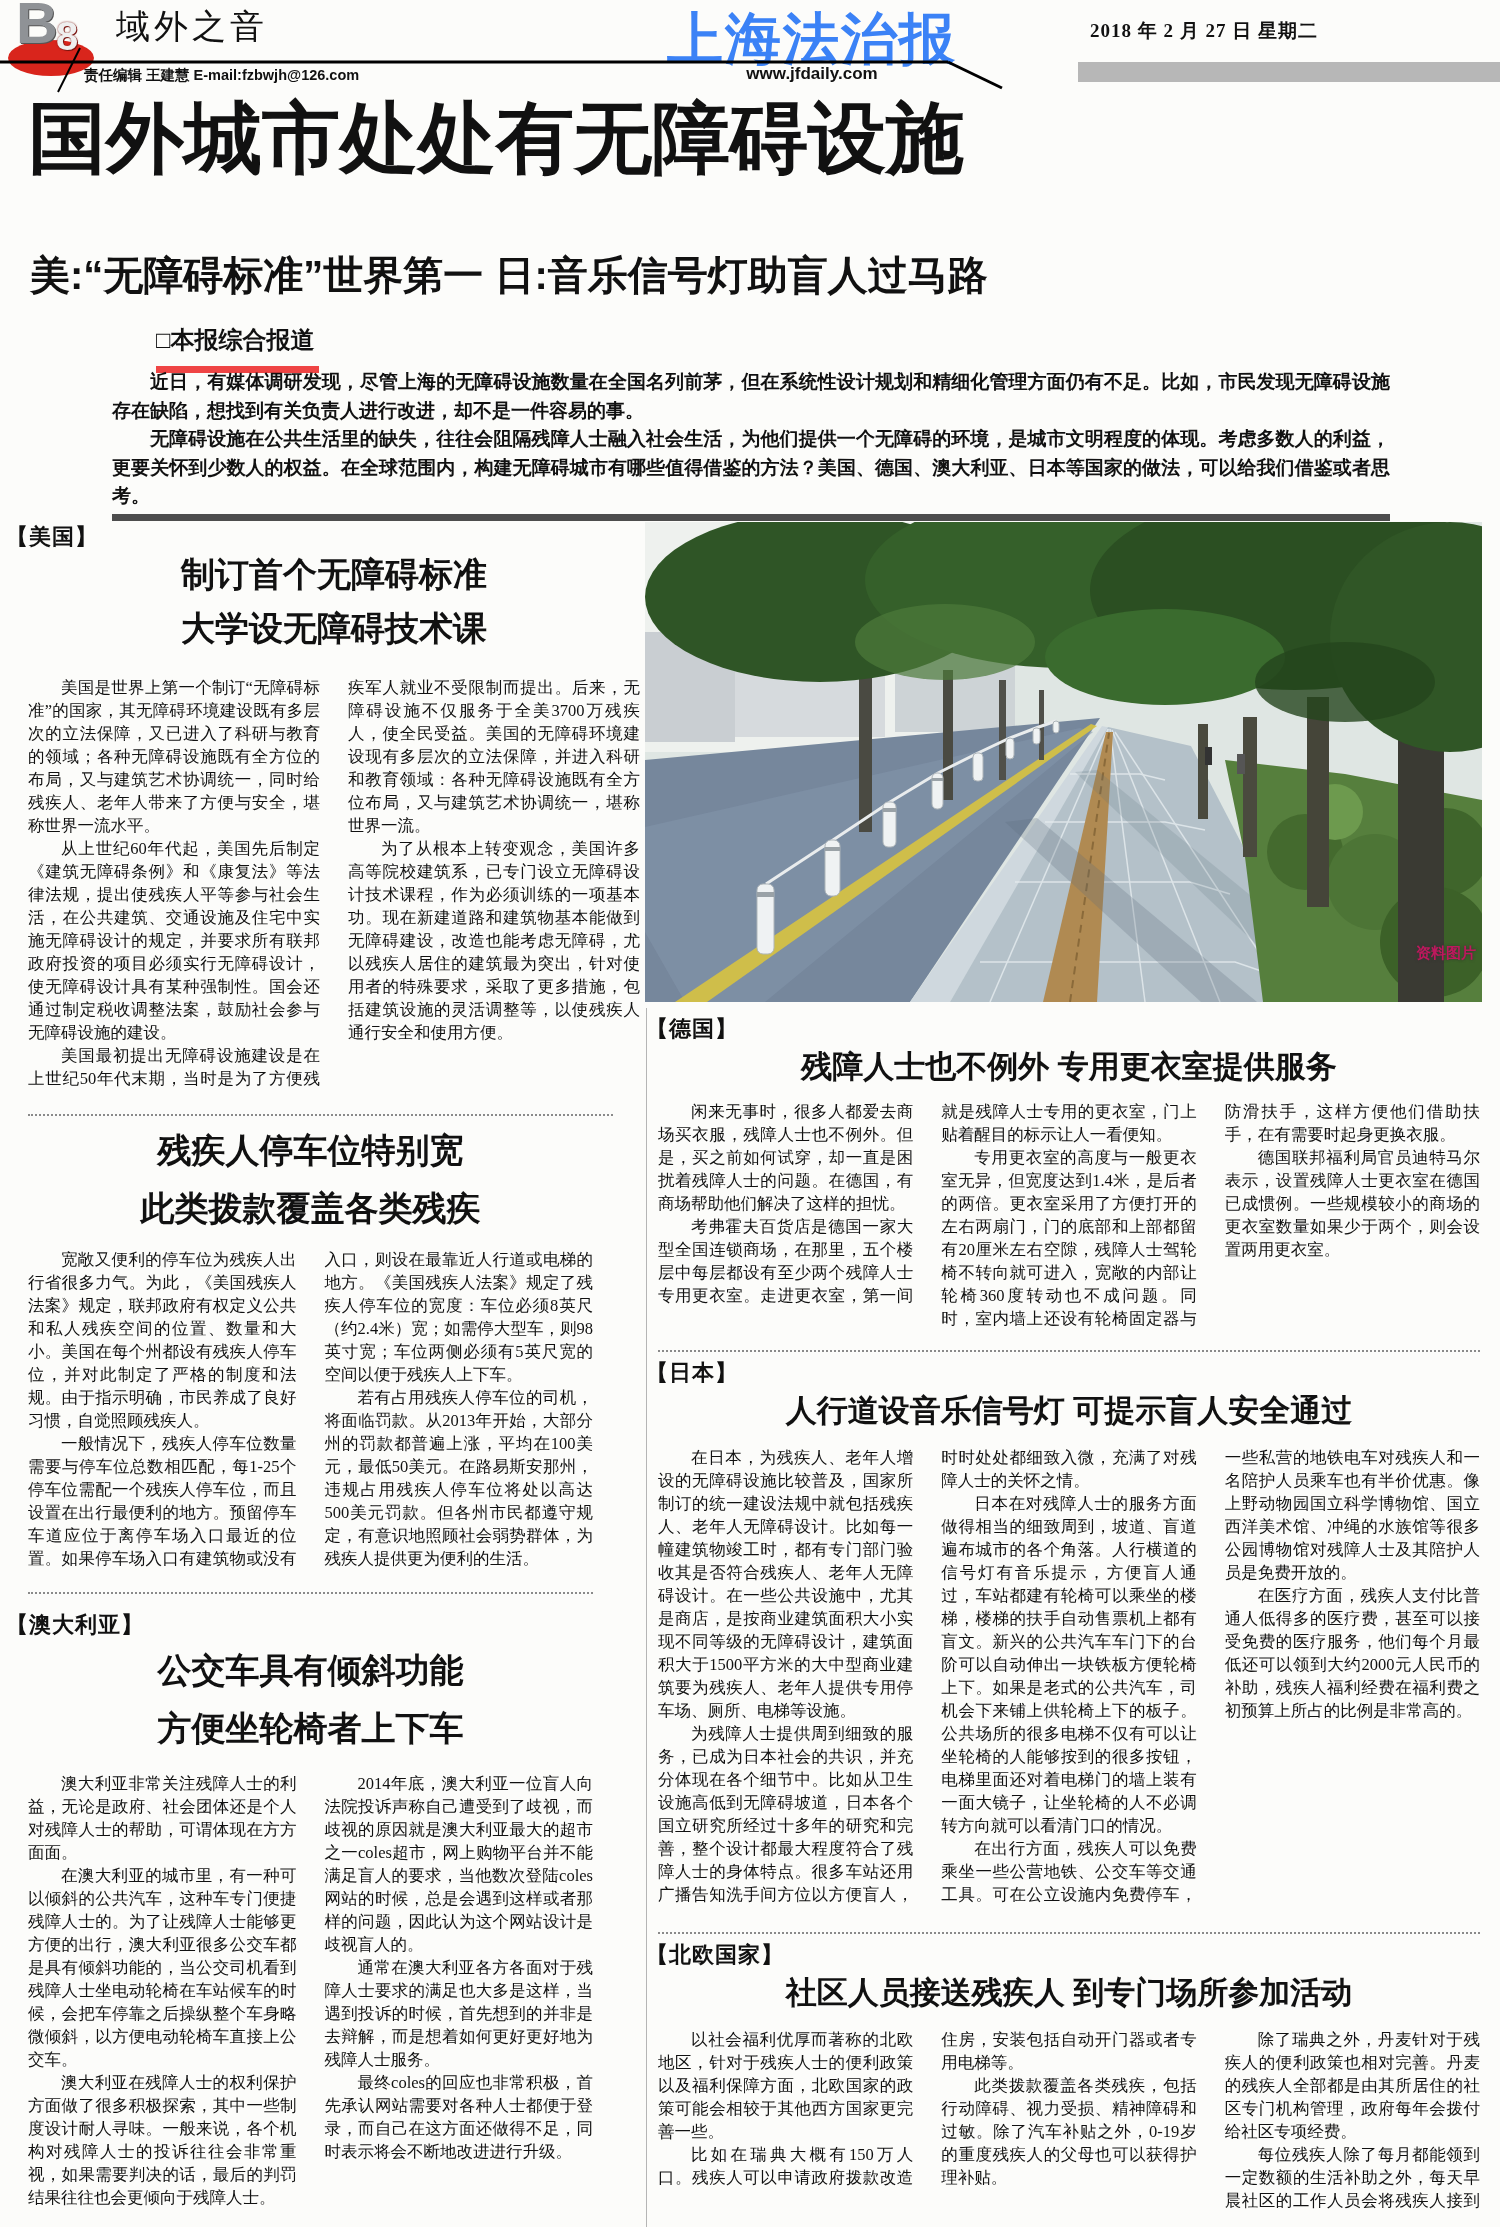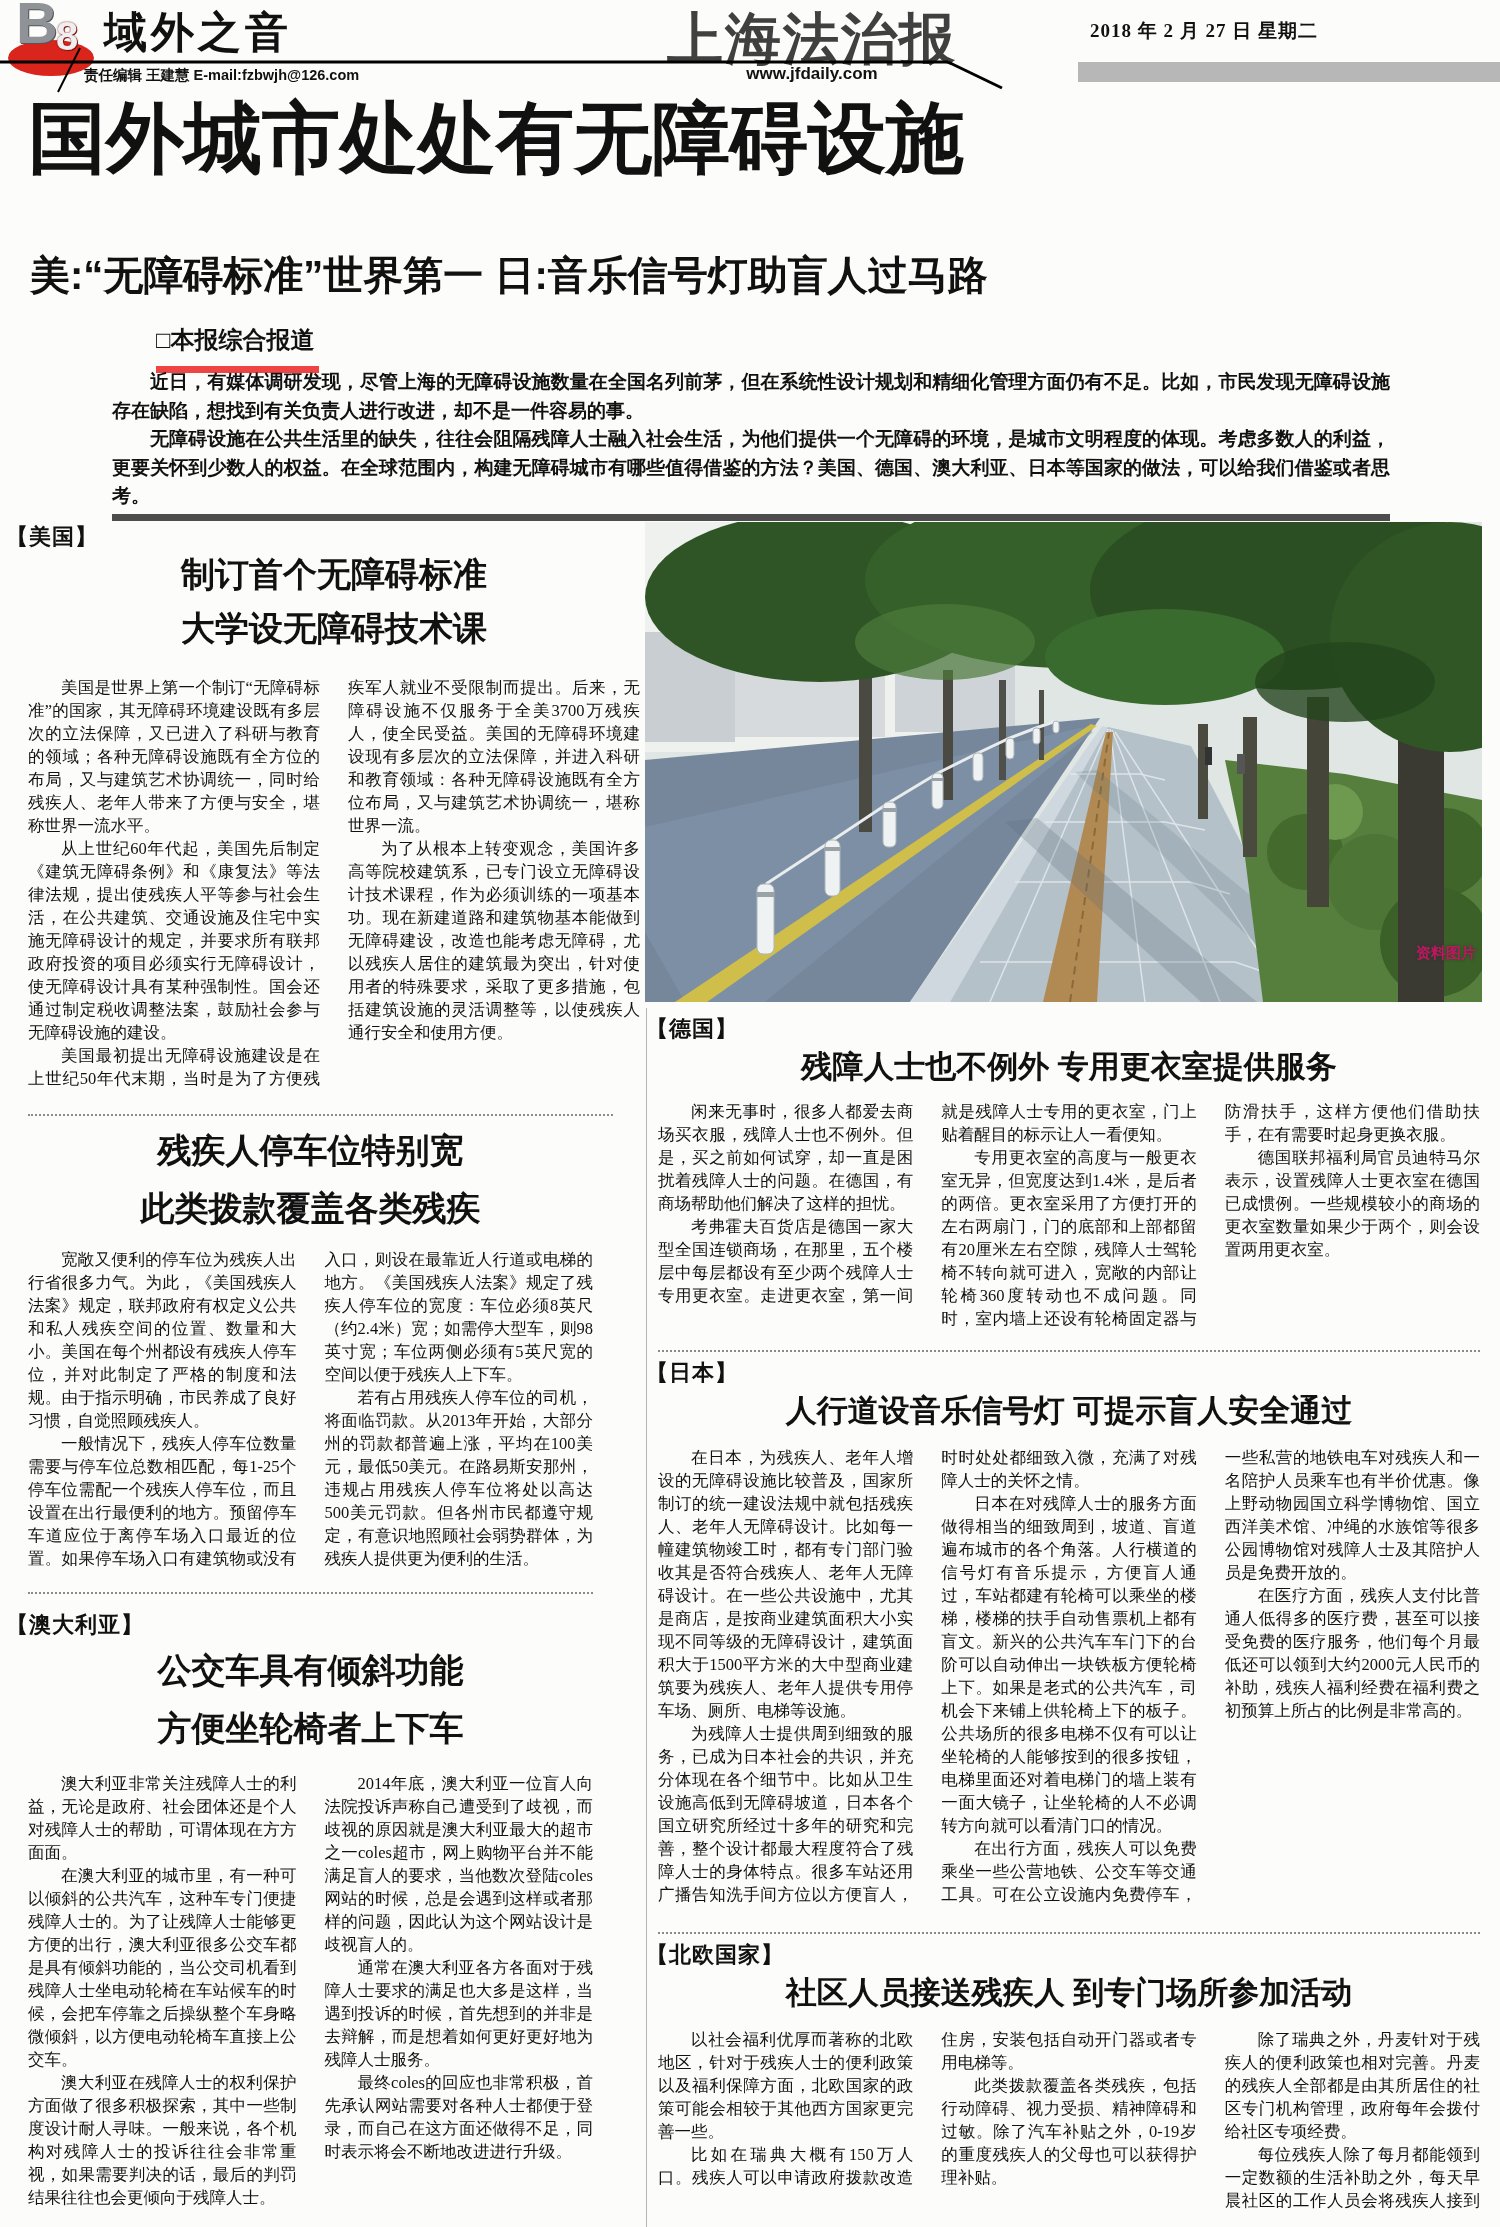--- a/index.html
+++ b/index.html
@@ -11,24 +11,24 @@
   }
   .abs { position:absolute; }
   .sans { font-family:"Liberation Sans","DejaVu Sans",sans-serif; }
 
   
   #b8-ellipse { left:8px; top:40px; width:86px; height:36px; background:#d9251c; border-radius:50%; }
   #b8-letter  { left:16px; top:-6px; font-size:58px; font-weight:900; color:#8f9296;
                 text-shadow:1px 1px 0 #555; line-height:1; }
   #b8-digit   { left:56px; top:16px; font-size:40px; font-weight:900; color:#efefef;
                 text-shadow:0 0 2px #7a1510, 1px 1px 0 #7a1510; line-height:1; }
-  #section-name { left:104px; top:4px; font-size:43px; font-weight:700; letter-spacing:4px; }
+  #section-name { left:116px; top:4px; font-size:34px; font-weight:400; letter-spacing:4px; }
   #editor-line  { left:84px; top:66px; font-size:14.5px; font-weight:bold; }
   #masthead   { left:612px; top:2px; width:400px; text-align:center; font-size:56px; font-weight:900;
-                color:#404040; letter-spacing:2px; font-family:"Liberation Serif","DejaVu Serif",serif; }
+                color:#3b82f6; letter-spacing:2px; font-family:"Liberation Serif","DejaVu Serif",serif; }
   #website    { left:612px; top:64px; width:400px; text-align:center; font-size:17px; font-weight:bold; }
   #issue-date { left:1090px; top:18px; font-size:19px; font-weight:bold; letter-spacing:1px; }
   #hdr-gray-bar { left:1078px; top:62px; width:422px; height:20px; background:#b7b7b7; }
   #hdr-rules { left:0; top:0; width:1500px; height:110px; pointer-events:none; }
 
   
   #headline { left:28px; top:86px; font-size:78px; font-weight:900; letter-spacing:0px;
               white-space:nowrap; line-height:1.35; }
   #subhead  { left:30px; top:248px; font-size:40px; font-weight:800; white-space:nowrap; }
   #byline   { left:156px; top:324px; font-size:24px; font-weight:bold;

